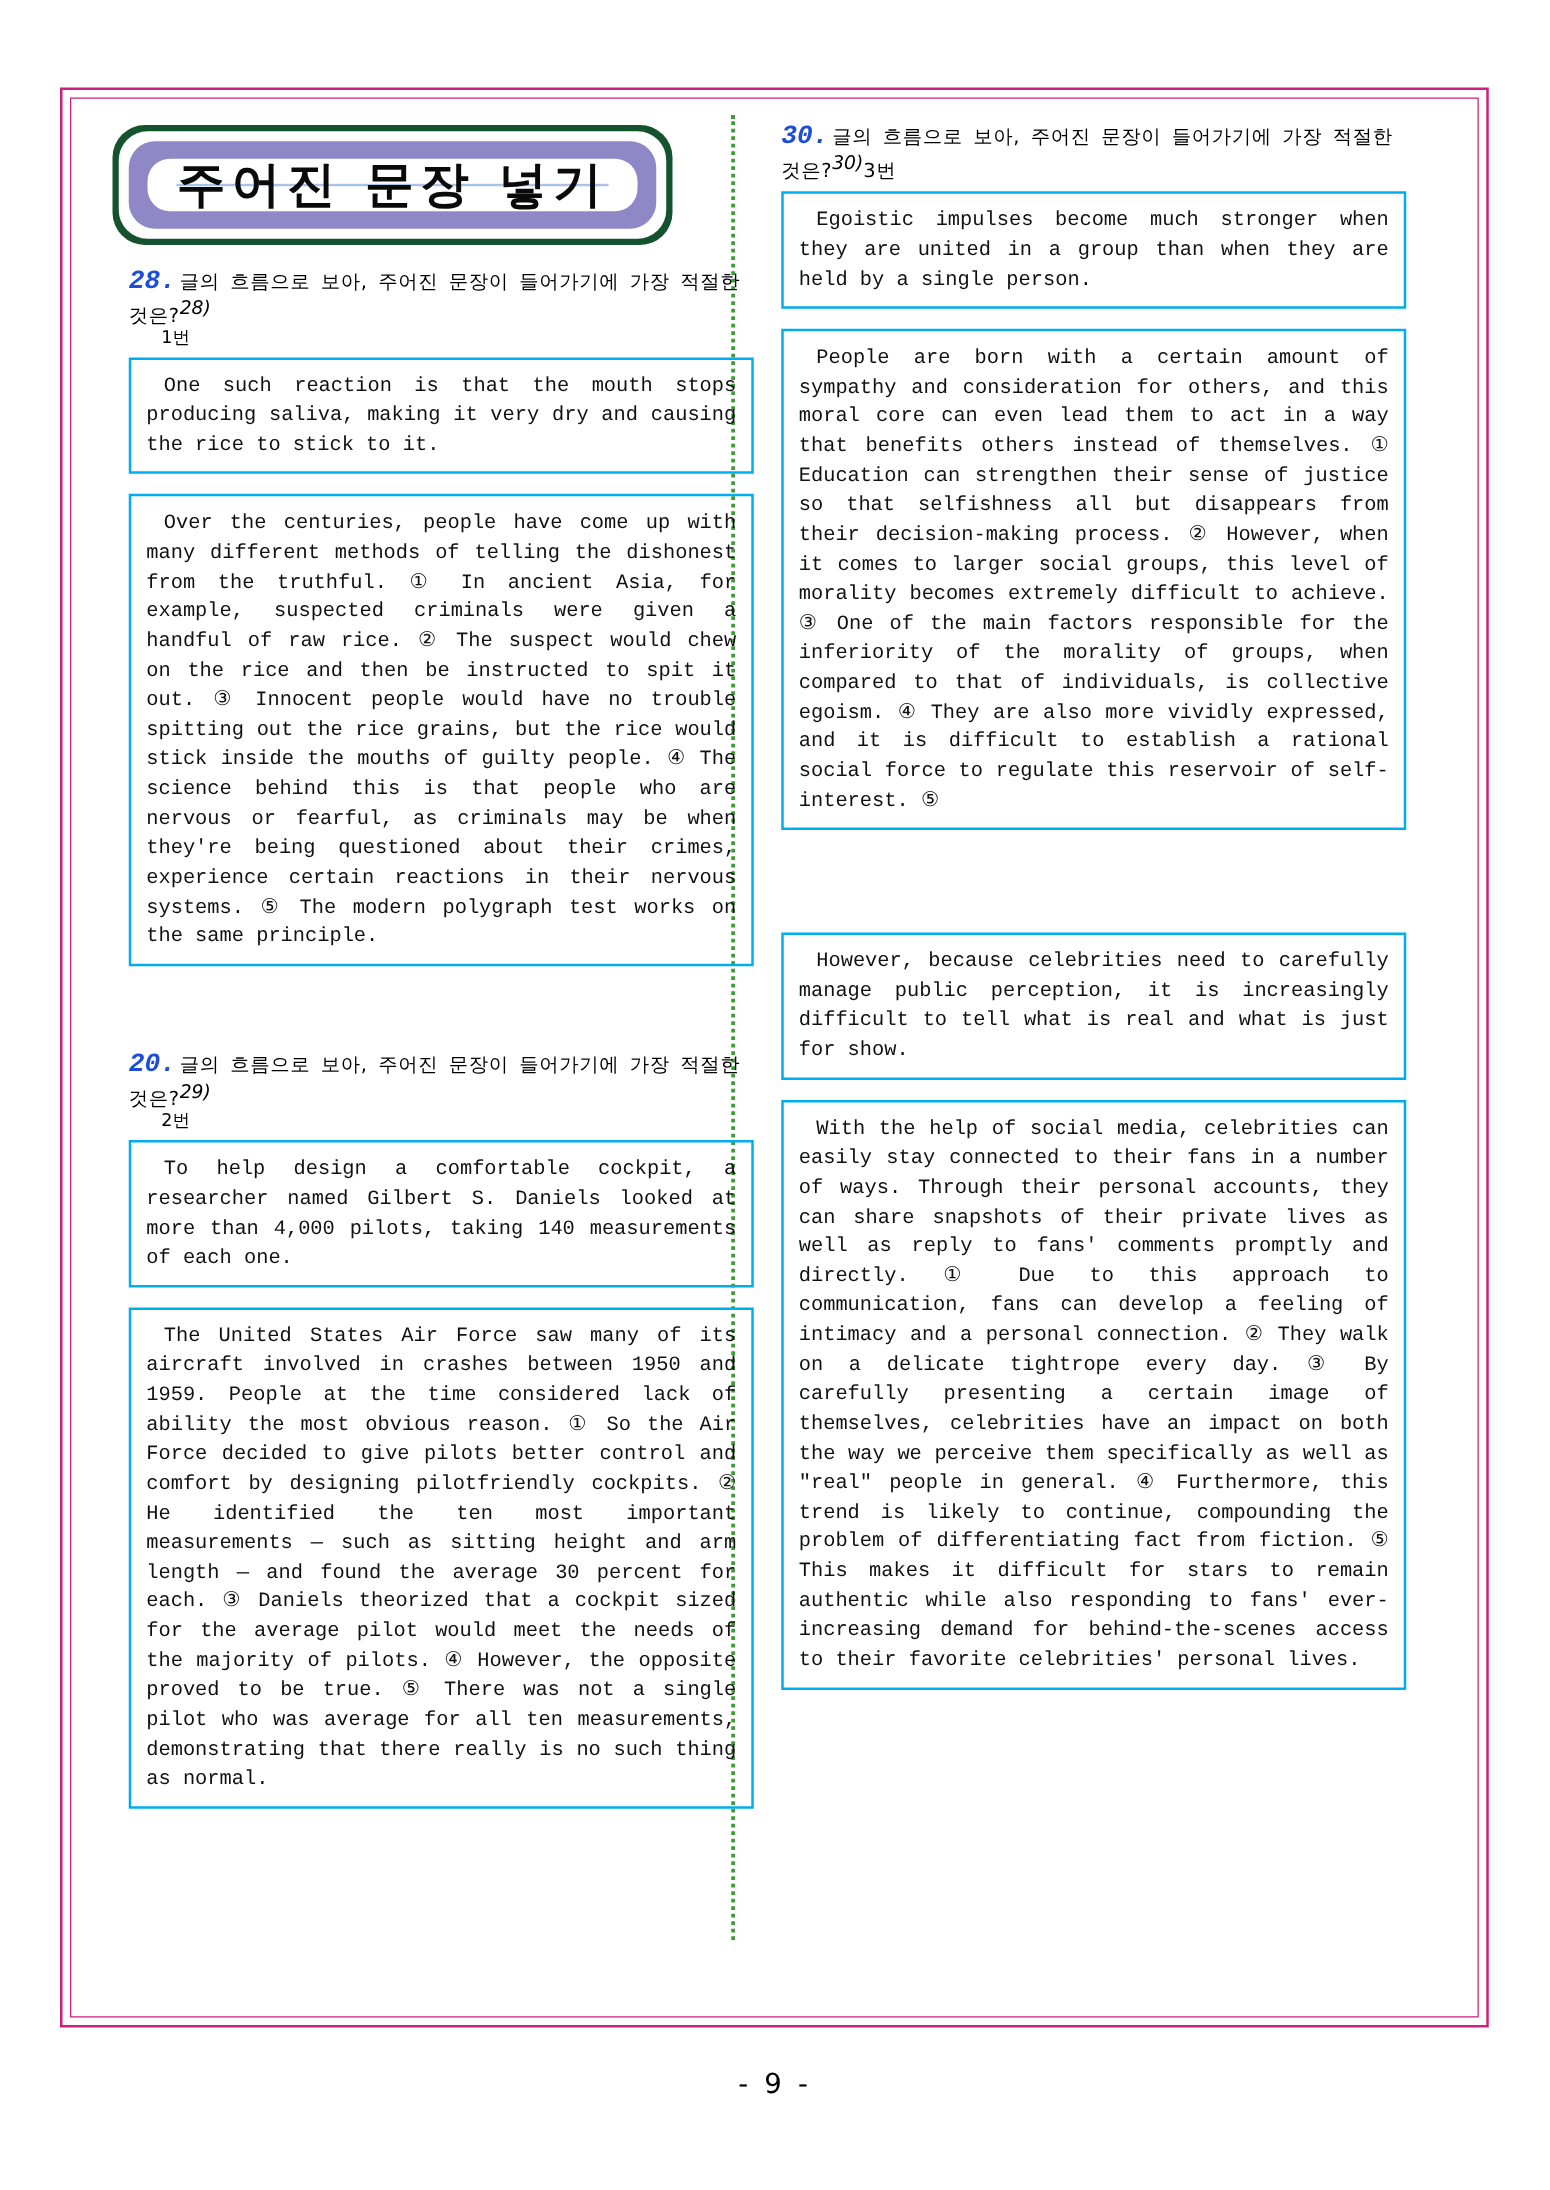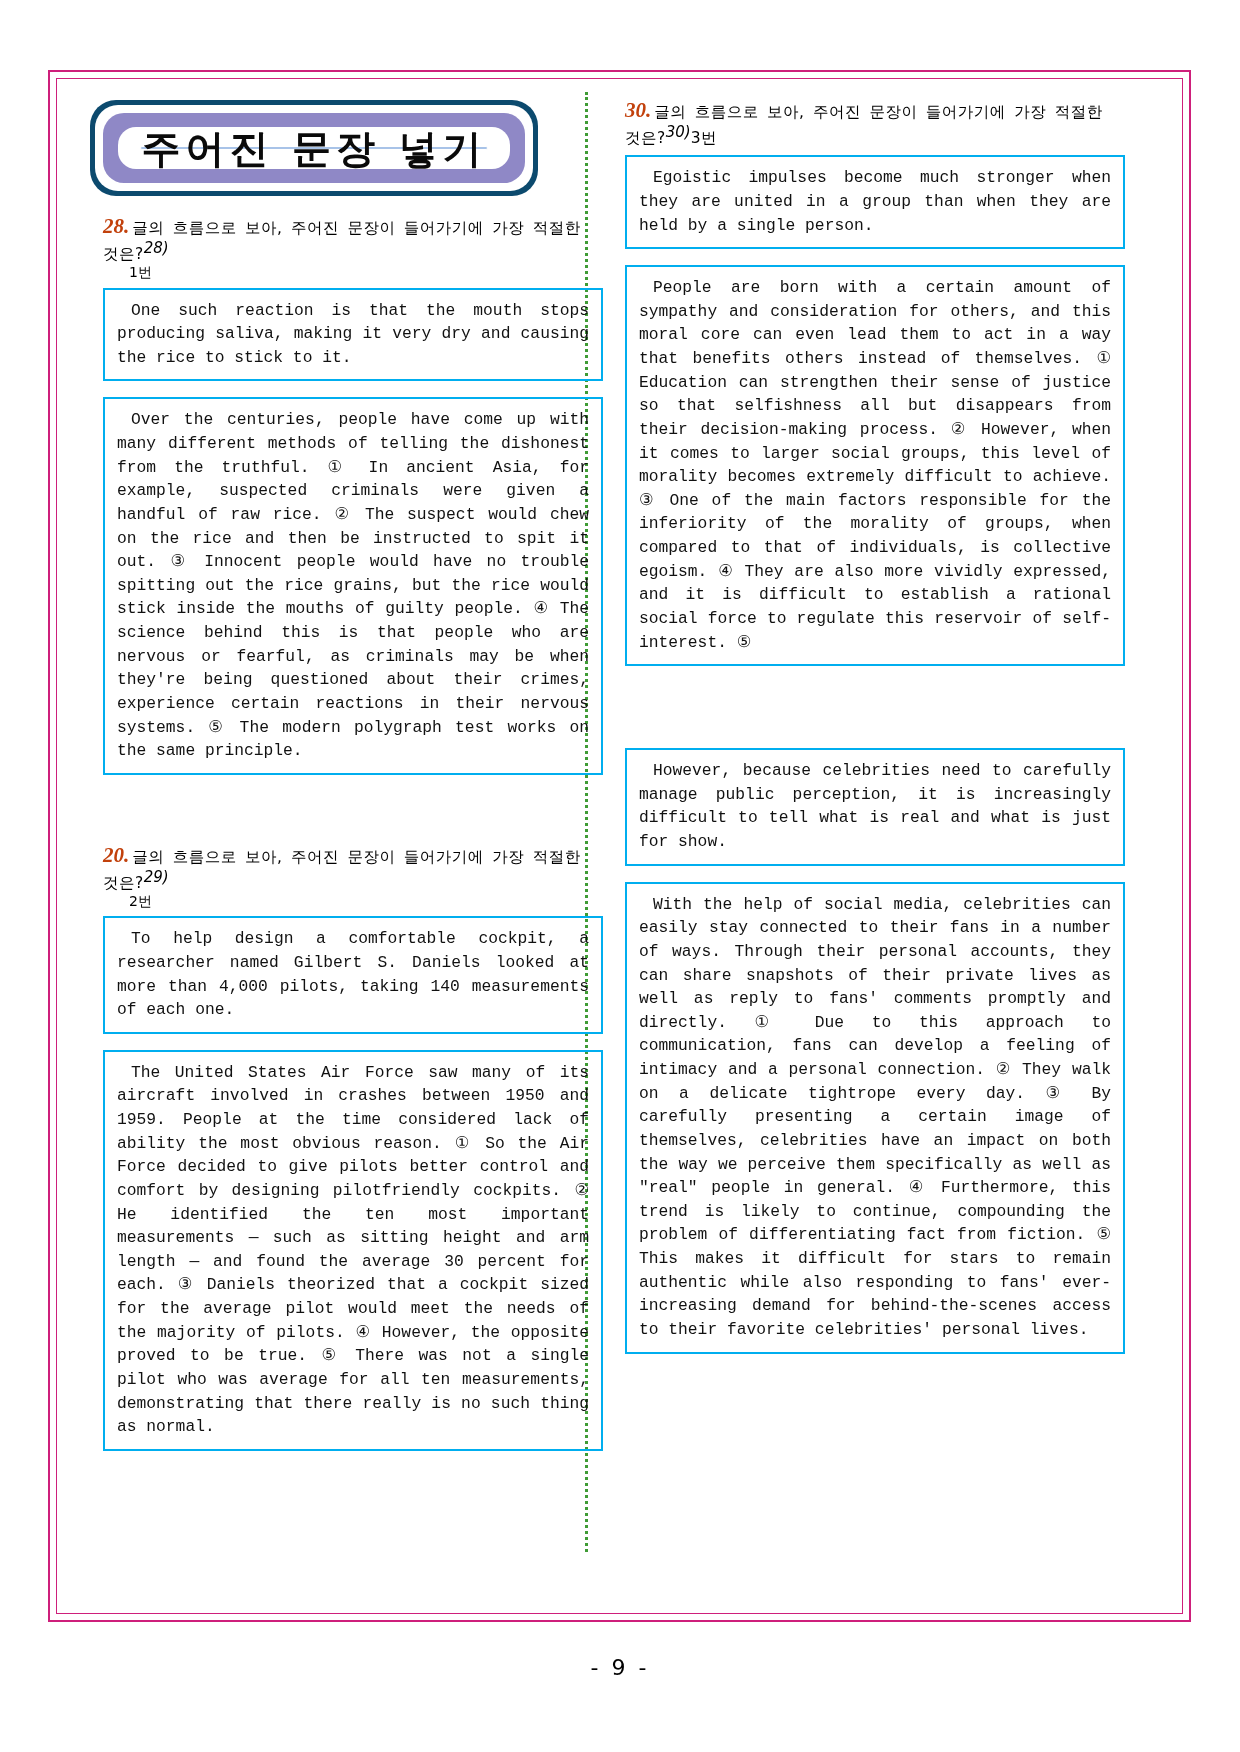--- a/index.html
+++ b/index.html
@@ -52,21 +52,21 @@
     top: 18px;
     width: 448px;
     height: 96px;
   }
   .banner-l1, .banner-l2, .banner-l3, .banner-l4, .banner-l5 {
     position: absolute;
     box-sizing: border-box;
   }
   .banner-l1 {           
     left: 0; top: 0; right: 0; bottom: 0;
-    background: #0c4a6e;
+    background: #14532d;
     border-radius: 26px;
   }
   .banner-l2 {           
     left: 5px; top: 5px; right: 5px; bottom: 5px;
     background: #ffffff;
     border-radius: 23px;
   }
   .banner-l3 {           
     left: 8px; top: 8px; right: 8px; bottom: 8px;
     background: #8F88C6;
@@ -116,25 +116,25 @@
 
   
   .q-block { margin-bottom: 0; }
 
   .q-header {
     display: block;
     margin: 0 0 6px 0;
     padding: 0;
   }
   .q-num {
-    font-family: Liberation Serif, serif;
+    font-family: Liberation Mono, monospace;
     font-weight: bold;
     font-style: italic;
     font-size: 21px;
-    color: #c2410c;
+    color: #1d4ed8;
     margin-right: 3px;
   }
   .q-text {
     font-family: "DejaVu Sans", "Liberation Sans", sans-serif;
     font-size: 15.5px;
     color: #000;
     letter-spacing: 0.5px;
     word-spacing: 3px;
   }
   .q-sup {

